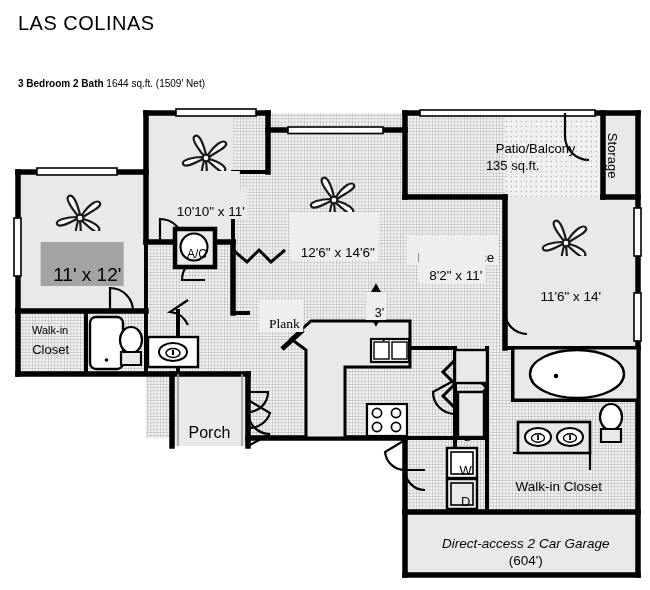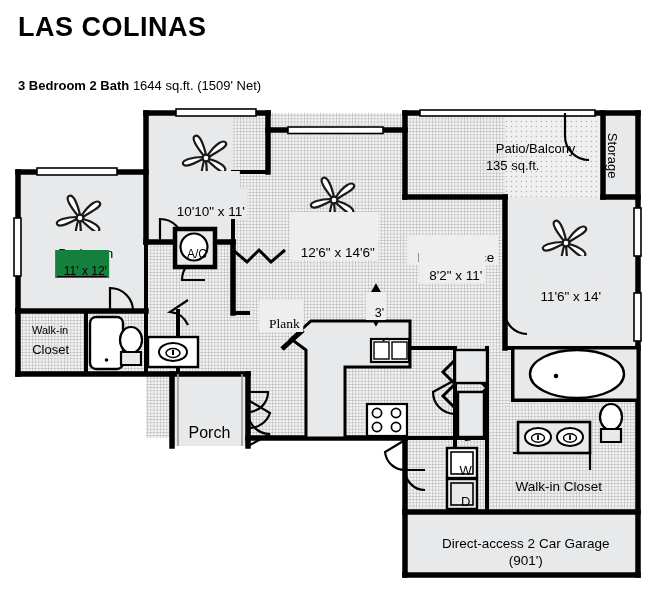--- a/index.html
+++ b/index.html
@@ -4,24 +4,24 @@
 <style>
   html,body{margin:0;padding:0;background:#ffffff;}
   body{
     width:650px;height:590px;overflow:hidden;position:relative;
     font-family:"Liberation Sans", sans-serif;color:#000;
   }
   #plan{position:absolute;left:0;top:0;width:650px;height:590px;}
   .htext{position:absolute;white-space:pre;}
   #title{
     position:absolute;left:18px;top:12px;
-    font-size:27px;font-weight:bold;letter-spacing:.5px;
+    font-size:20px;font-weight:normal;letter-spacing:.5px;
     font-family:"Liberation Sans", sans-serif;
   }
-  #subtitle{position:absolute;left:18px;top:78px;font-size:13px;white-space:pre;text-align:right;}
+  #subtitle{position:absolute;left:18px;top:78px;font-size:10px;white-space:pre;text-align:right;}
   #subtitle b{font-weight:bold;}
 </style>
 </head>
 <body>
 
 <div id="title">LAS COLINAS</div>
 <div id="subtitle"><b>3 Bedroom 2 Bath</b> <span>1644 sq.ft. (1509' Net)</span></div>
 
 <svg id="plan" viewBox="0 0 650 590" xmlns="http://www.w3.org/2000/svg">
   <defs>
@@ -251,21 +251,21 @@
   <g stroke="#000" stroke-width="1.8" fill="#000">
     <path d="M376,289 V321"></path>
     <path d="M376,285 l-4.5,8 h9 z"></path>
     <path d="M376,325 l-4.5,-8 h9 z"></path>
   </g>
 </svg>
 
 <div class="htext" style="left:82px;top:246px;transform:translate(-50%,-50%);font-size:13.5px;background:#e8e9ea;padding:0 2px;">
   <span>Bedroom</span>
 </div>
-<div class="htext" style="left:82px;top:264px;transform:translate(-50%,-50%);font-size:12px;background:#15803d;padding:0 2px;text-decoration:underline;">
+<div class="htext" style="left:82px;top:264px;transform:translate(-50%,-50%);font-size:19px;background:#a3a3a3;padding:0 2px;">
   <span>11' x 12'</span>
 </div>
 
 <div class="htext" style="left:207px;top:186px;transform:translate(-50%,-50%);font-size:13.5px;background:#e8e9ea;padding:0 2px;">
   <span>Bedroom</span>
 </div>
 <div class="htext" style="left:207px;top:204px;transform:translate(-50%,-50%);font-size:13.5px;background:#e8e9ea;padding:0 2px;">
   <span>10'10" x 11'</span>
 </div>
 
@@ -290,25 +290,25 @@
   <span>11'6" x 14'</span>
 </div>
 
 <div class="htext" style="left:509px;top:141px;transform:translate(-50%,-50%);font-size:13px;margin-left:23px;">
   <span>Patio/Balcony</span>
 </div>
 <div class="htext" style="left:509px;top:158px;transform:translate(-50%,-50%);font-size:13px;text-align:center;">
   <span>135 sq.ft.</span>
 </div>
 
-<div class="htext" style="left:522px;top:536px;transform:translate(-50%,-50%);font-size:13.5px;">
+<div class="htext" style="left:522px;top:536px;transform:translate(-50%,-50%);font-size:13.5px;font-style:italic;">
   <span>Direct-access 2 Car Garage</span>
 </div>
 <div class="htext" style="left:522px;top:553px;transform:translate(-50%,-50%);font-size:13.5px;">
-  <span>(901')</span>
+  <span>(604')</span>
 </div>
 
 <div class="htext" style="left:47px;top:324px;transform:translate(-50%,-50%);font-size:11px;">
   <span>Walk-in</span>
 </div>
 <div class="htext" style="left:47px;top:342px;transform:translate(-50%,-50%);font-size:13px;">
   <span>Closet</span>
 </div>
 
 <div class="htext" style="left:555px;top:479px;transform:translate(-50%,-50%);font-size:13.5px;">

